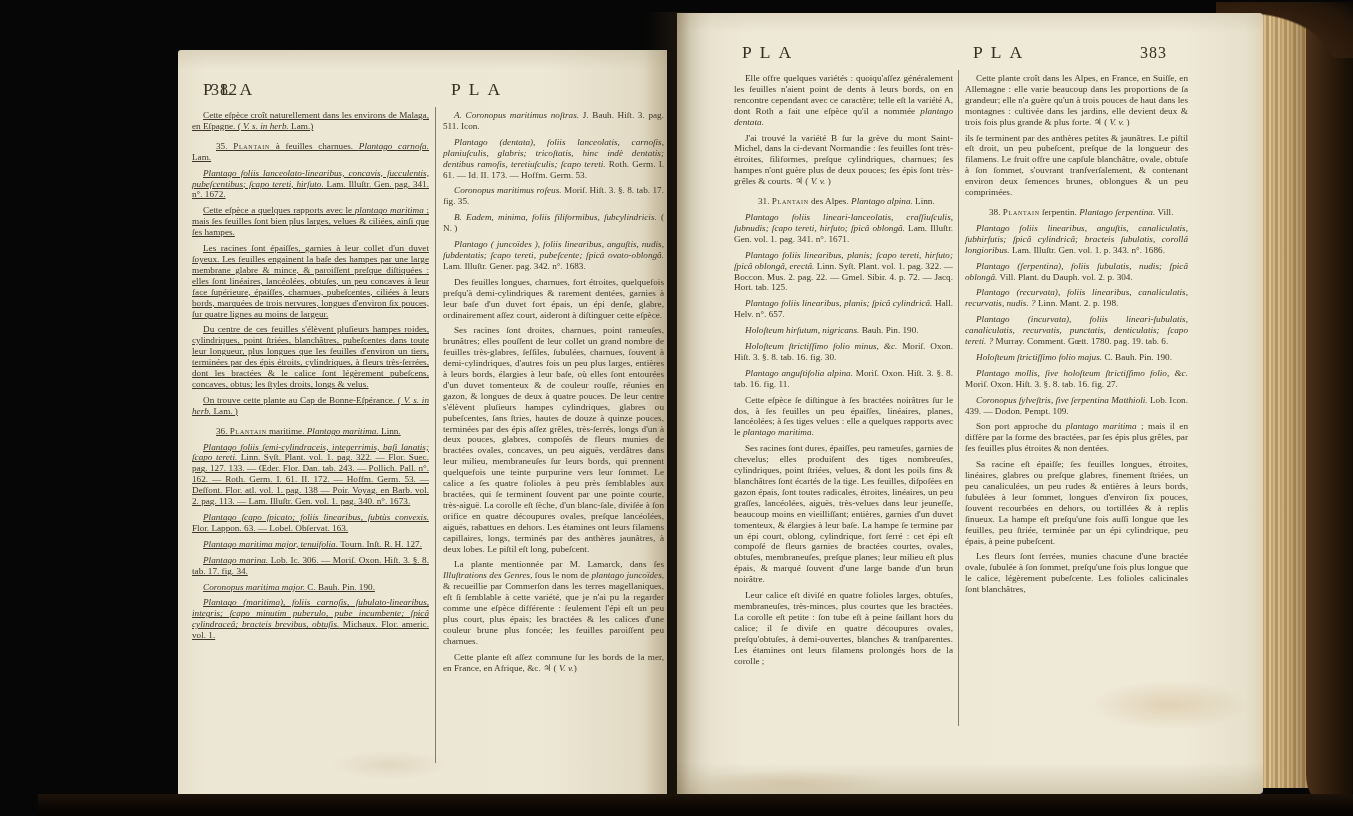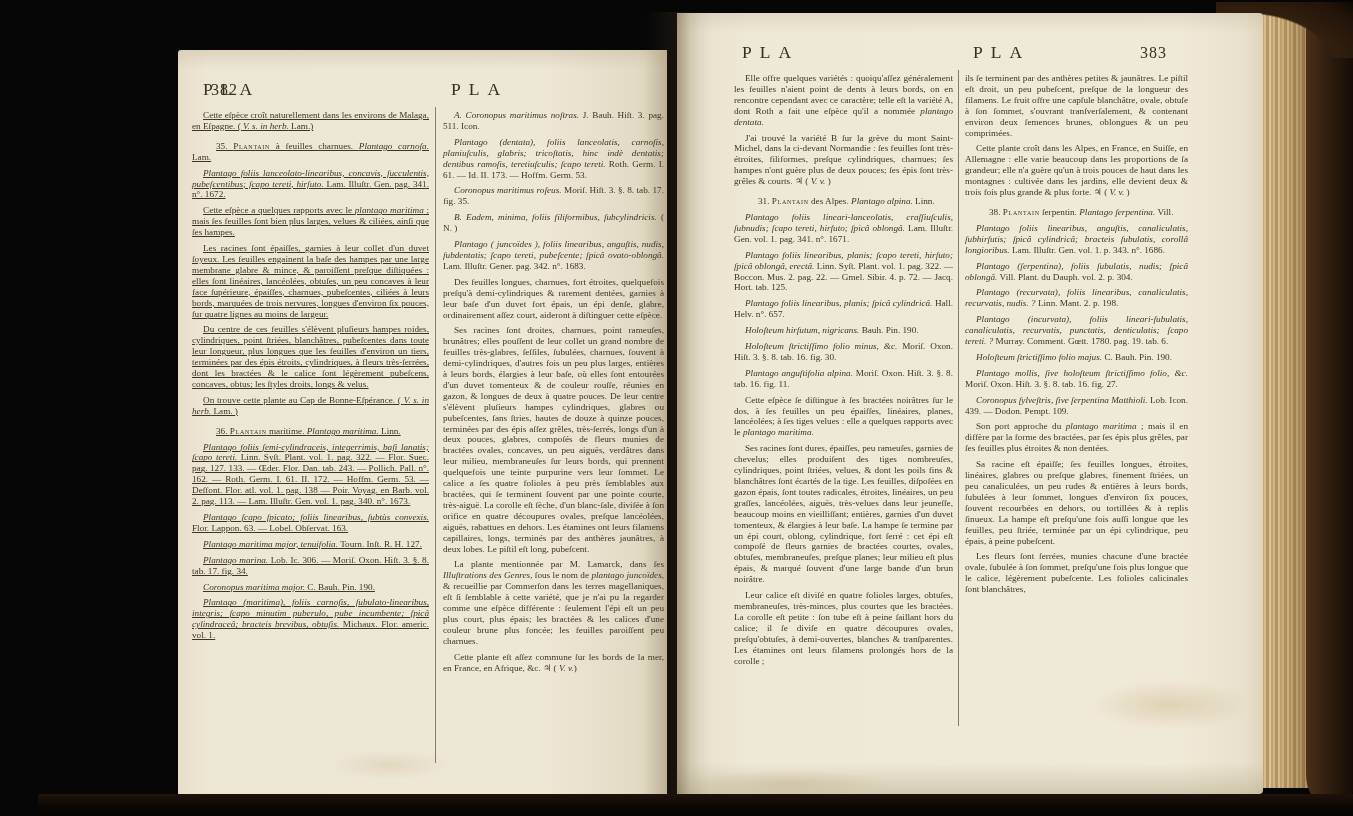--- a/index.html
+++ b/index.html
@@ -156,22 +156,22 @@
         <p class="cite"><i>Plantago foliis linearibus, planis; ſpicâ cylindricâ.</i><span> Hall. Helv. n°. 657.</span></p>
         <p class="cite"><i>Holoſteum hirſutum, nigricans.</i><span> Bauh. Pin. 190.</span></p>
         <p class="cite"><i>Holoſteum ſtrictiſſimo folio minus, &amp;c.</i><span> Moriſ. Oxon. Hiſt. 3. §. 8. tab. 16. fig. 30.</span></p>
         <p class="cite"><i>Plantago anguſtifolia alpina.</i><span> Moriſ. Oxon. Hiſt. 3. §. 8. tab. 16. fig. 11.</span></p>
         <p class="body"><span>Cette eſpèce ſe diſtingue à ſes bractées noirâtres ſur le dos, à ſes feuilles un peu épaiſſes, linéaires, planes, lancéolées; à ſes tiges velues : elle a quelques rapports avec le </span><i>plantago maritima</i><span>.</span></p>
         <p class="body"><span>Ses racines ſont dures, épaiſſes, peu rameuſes, garnies de chevelus; elles produiſent des tiges nombreuſes, cylindriques, point ſtriées, velues, &amp; dont les poils fins &amp; blanchâtres ſont écartés de la tige. Les feuilles, diſpoſées en gazon épais, ſont toutes radicales, étroites, linéaires, un peu graſſes, lancéolées, aiguës, très-velues dans leur jeuneſſe, beaucoup moins en vieilliſſant; entières, garnies d'un duvet tomenteux, &amp; élargies à leur baſe. La hampe ſe termine par un épi court, oblong, cylindrique, fort ſerré : cet épi eſt compoſé de fleurs garnies de bractées courtes, ovales, obtuſes, membraneuſes, preſque planes; leur milieu eſt plus épais, &amp; marqué ſouvent d'une large bande d'un brun noirâtre.</span></p>
         <p class="body"><span>Leur calice eſt diviſé en quatre folioles larges, obtuſes, membraneuſes, très-minces, plus courtes que les bractées. La corolle eſt petite : ſon tube eſt à peine ſaillant hors du calice; il ſe diviſe en quatre découpures ovales, preſqu'obtuſes, à demi-ouvertes, blanches &amp; tranſparentes. Les étamines ont leurs filamens prolongés hors de la corolle ;</span></p>
       </div>
     <div class="colrule cr-right"></div>
     <div class="col" id="col4">
+        <p class="body"><span>Cette plante croît dans les Alpes, en France, en Suiſſe, en Allemagne : elle varie beaucoup dans les proportions de ſa grandeur; elle n'a guère qu'un à trois pouces de haut dans les montagnes : cultivée dans les jardins, elle devient deux &amp; trois fois plus grande &amp; plus forte. ♃ ( </span><i>V. v.</i><span> )</span></p>
         <p class="body cont"><span>ils ſe terminent par des anthères petites &amp; jaunâtres. Le piſtil eſt droit, un peu pubeſcent, preſque de la longueur des filamens. Le fruit offre une capſule blanchâtre, ovale, obtuſe à ſon ſommet, s'ouvrant tranſverſalement, &amp; contenant environ deux ſemences brunes, oblongues &amp; un peu comprimées.</span></p>
-        <p class="body"><span>Cette plante croît dans les Alpes, en France, en Suiſſe, en Allemagne : elle varie beaucoup dans les proportions de ſa grandeur; elle n'a guère qu'un à trois pouces de haut dans les montagnes : cultivée dans les jardins, elle devient deux &amp; trois fois plus grande &amp; plus forte. ♃ ( </span><i>V. v.</i><span> )</span></p>
         <p class="entry"><span>38. </span><span class="sc">Plantain</span><span> ſerpentin. </span><i>Plantago ſerpentina.</i><span> Vill.</span></p>
         <p class="cite"><i>Plantago foliis linearibus, anguſtis, canaliculatis, ſubhirſutis; ſpicâ cylindricâ; bracteis ſubulatis, corollâ longioribus.</i><span> Lam. Illuſtr. Gen. vol. 1. p. 343. n°. 1686.</span></p>
         <p class="cite"><i>Plantago (ſerpentina), foliis ſubulatis, nudis; ſpicâ oblongâ.</i><span> Vill. Plant. du Dauph. vol. 2. p. 304.</span></p>
         <p class="cite"><i>Plantago (recurvata), foliis linearibus, canaliculatis, recurvatis, nudis. ?</i><span> Linn. Mant. 2. p. 198.</span></p>
         <p class="cite"><i>Plantago (incurvata), foliis lineari-ſubulatis, canaliculatis, recurvatis, punctatis, denticulatis; ſcapo tereti. ?</i><span> Murray. Comment. Gœtt. 1780. pag. 19. tab. 6.</span></p>
         <p class="cite"><i>Holoſteum ſtrictiſſimo folio majus.</i><span> C. Bauh. Pin. 190.</span></p>
         <p class="cite"><i>Plantago mollis, ſive holoſteum ſtrictiſſimo folio, &amp;c.</i><span> Moriſ. Oxon. Hiſt. 3. §. 8. tab. 16. fig. 27.</span></p>
         <p class="cite"><i>Coronopus ſylveſtris, ſive ſerpentina Matthioli.</i><span> Lob. Icon. 439. — Dodon. Pempt. 109.</span></p>
         <p class="body"><span>Son port approche du </span><i>plantago maritima</i><span> ; mais il en diffère par la forme des bractées, par ſes épis plus grêles, par ſes feuilles plus étroites &amp; non dentées.</span></p>
         <p class="body"><span>Sa racine eſt épaiſſe; ſes feuilles longues, étroites, linéaires, glabres ou preſque glabres, finement ſtriées, un peu canaliculées, un peu rudes &amp; entières à leurs bords, ſubulées à leur ſommet, longues d'environ ſix pouces, ſouvent recourbées en dehors, ou tortillées &amp; à replis ſinueux. La hampe eſt preſqu'une fois auſſi longue que les feuilles, peu ſtriée, terminée par un épi cylindrique, peu épais, à peine pubeſcent.</span></p>

